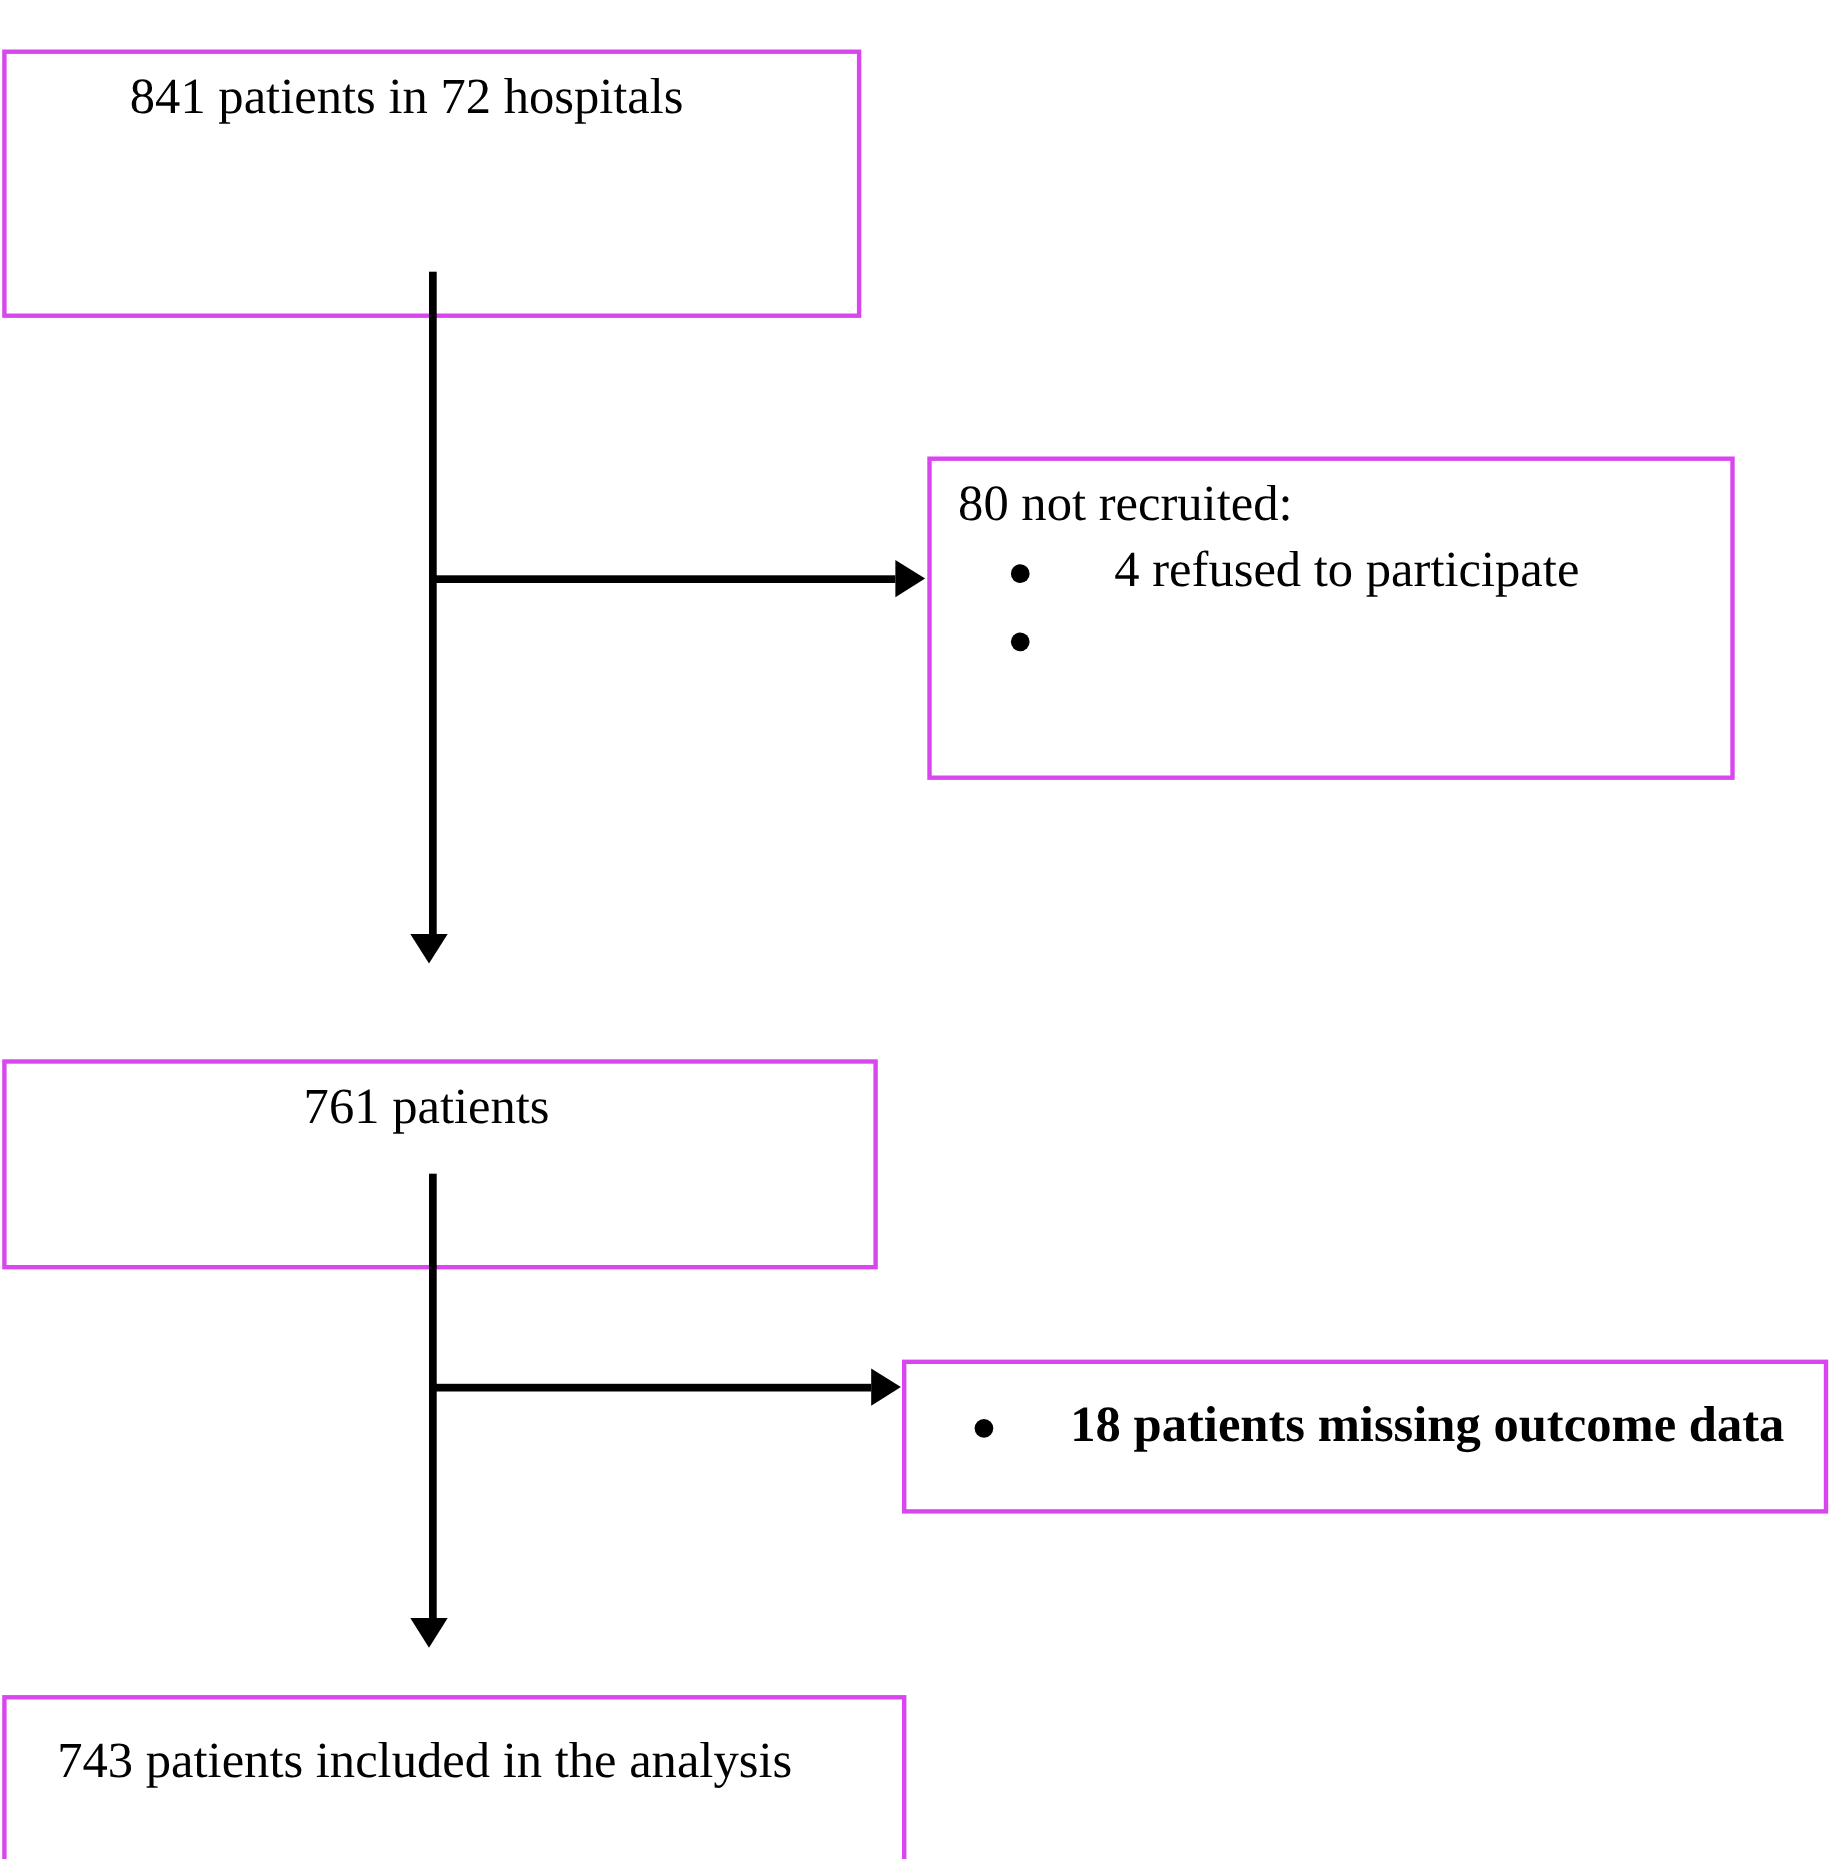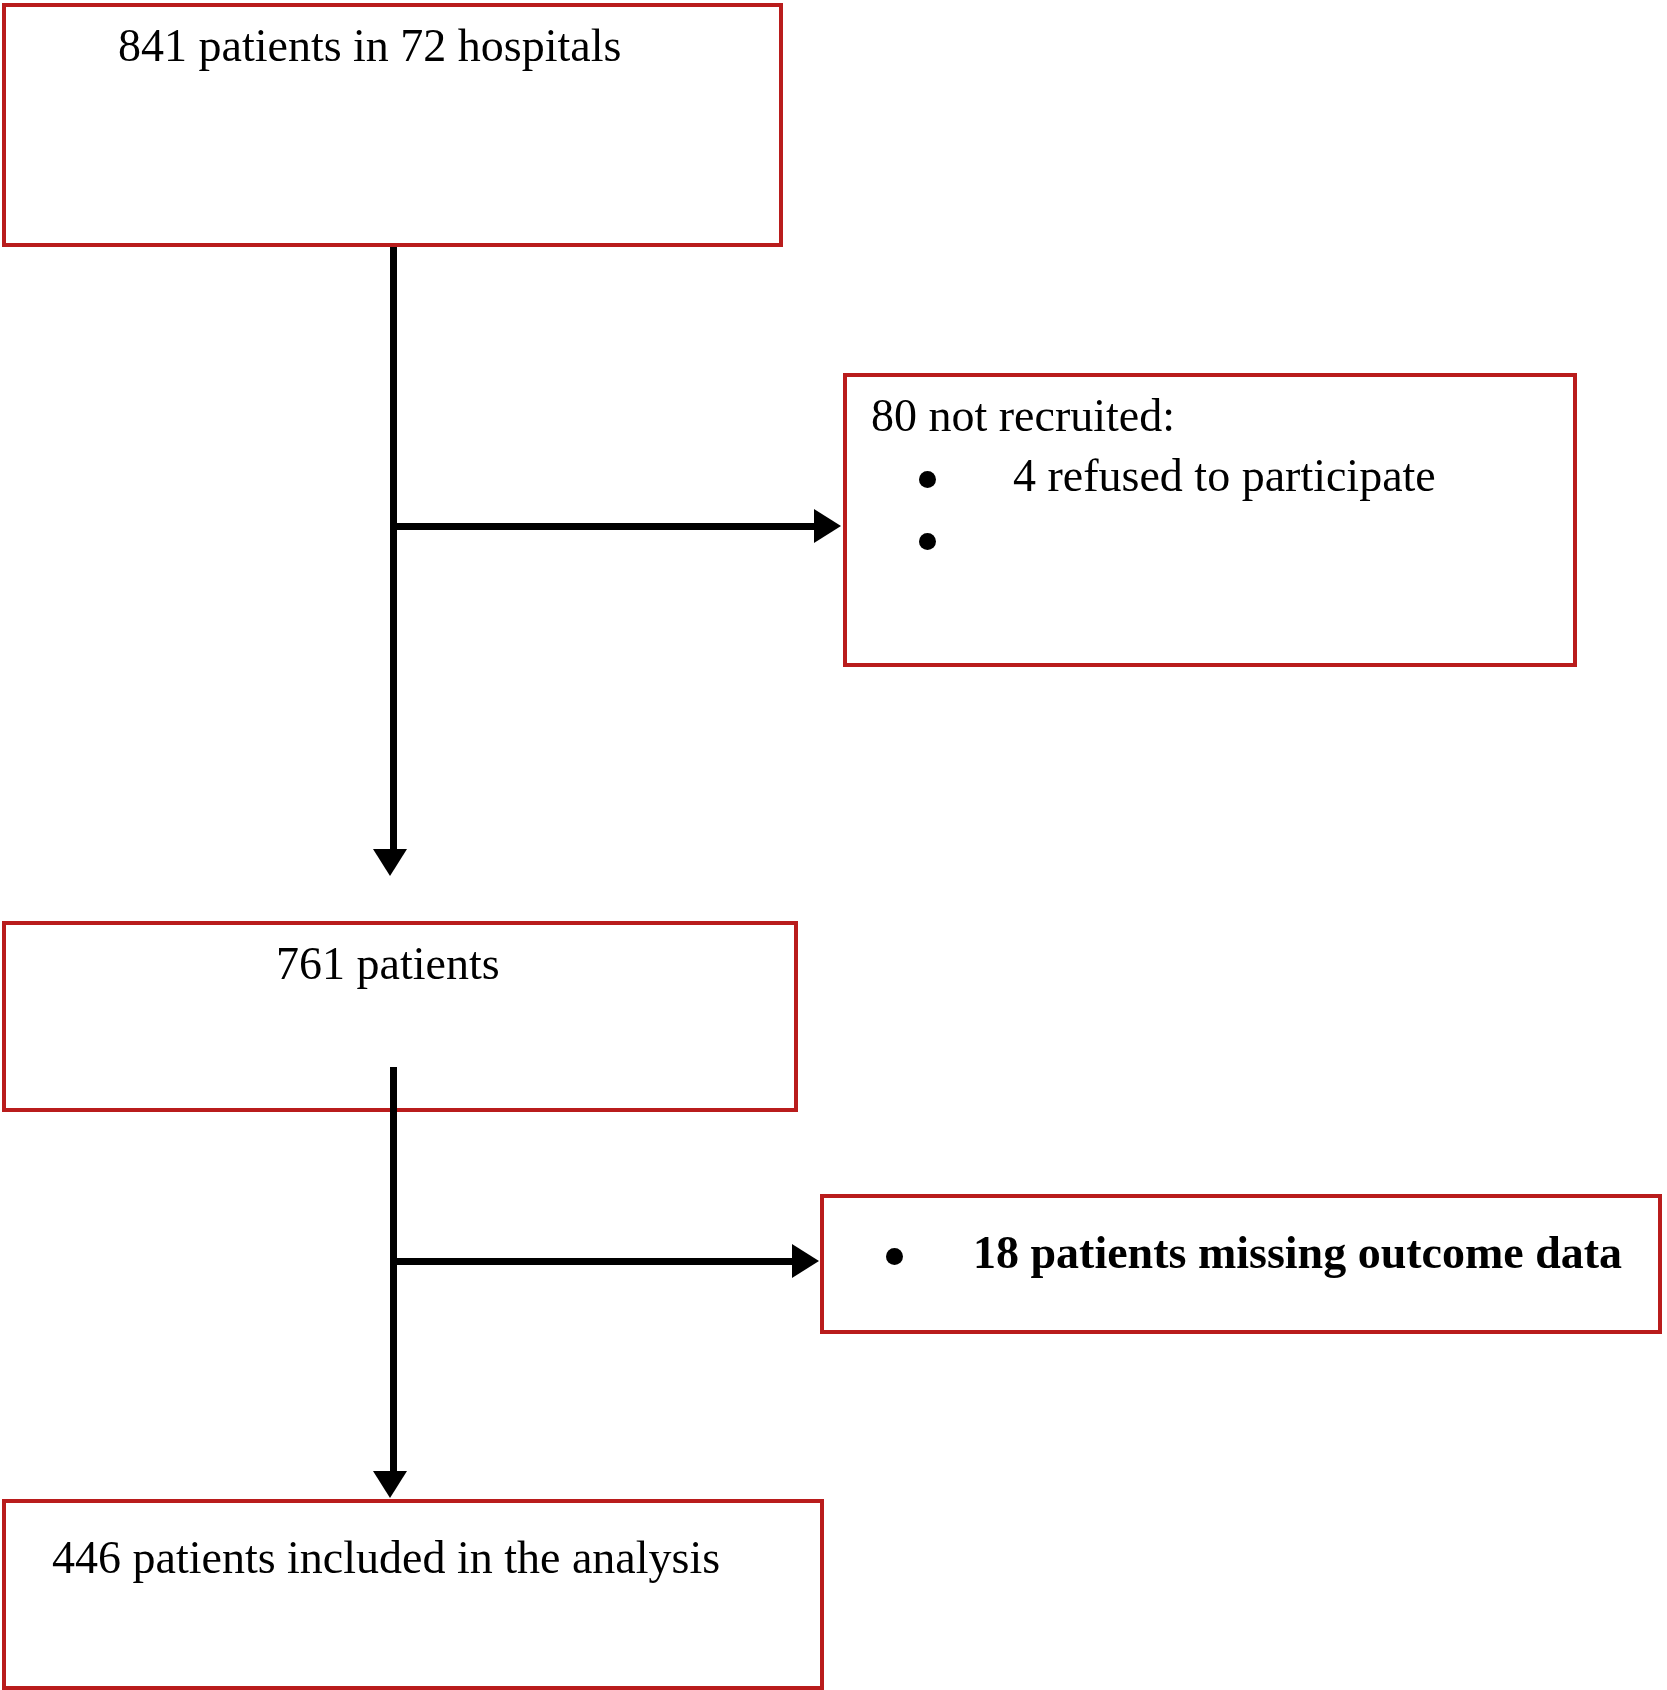--- a/index.html
+++ b/index.html
@@ -15,22 +15,23 @@
   #canvas {
     position: relative;
     width: 1667px;
     height: 1690px;
     background: #ffffff;
     overflow: hidden;
   }
   .box {
     position: absolute;
     box-sizing: border-box;
-    border: 4px solid #b91c1c;
+    border: 4px solid #d946ef;
     background: #ffffff;
+    margin-top: 42px;
   }
   .box-text {
     position: absolute;
     font-size: 46px;
     line-height: 1.0;
     white-space: nowrap;
     color: #000000;
   }
   
   #box-enrolled { left: 2px;  top: 3px;    width: 781px;  height: 244px; }
@@ -169,21 +170,21 @@
   </div>
 
   <div class="box" id="box-missing-data">
     <div class="bullet-line">
       <span class="bullet-dot"></span>
       <span>18 patients missing outcome data</span>
     </div>
   </div>
 
   <div class="box" id="box-analysed">
-    <div class="box-text">446 patients included in the analysis</div>
+    <div class="box-text">743 patients included in the analysis</div>
   </div>
 
   <div class="v-line" id="stem-enrolled"></div>
   <div class="arrow-down" id="arrowhead-to-randomised"></div>
 
   <div class="h-line" id="branch-not-recruited"></div>
   <div class="arrow-right" id="arrowhead-to-not-recruited"></div>
 
   <div class="v-line" id="stem-randomised"></div>
   <div class="arrow-down" id="arrowhead-to-analysed"></div>

